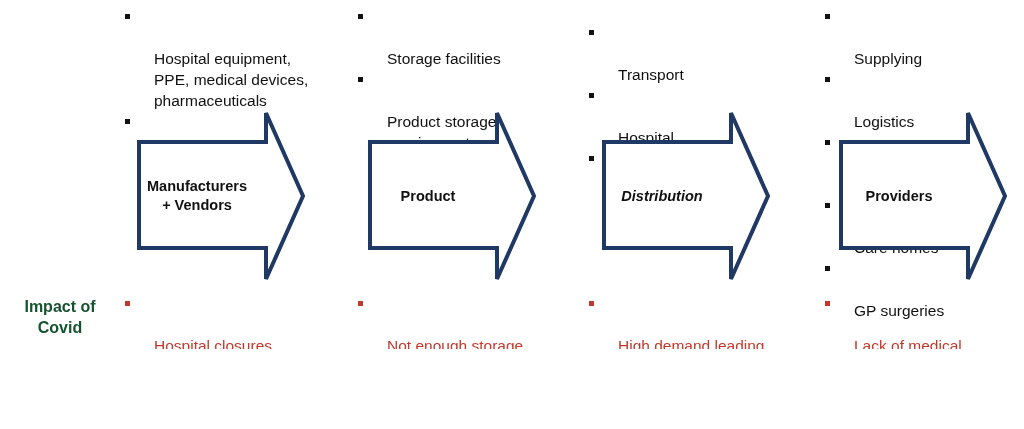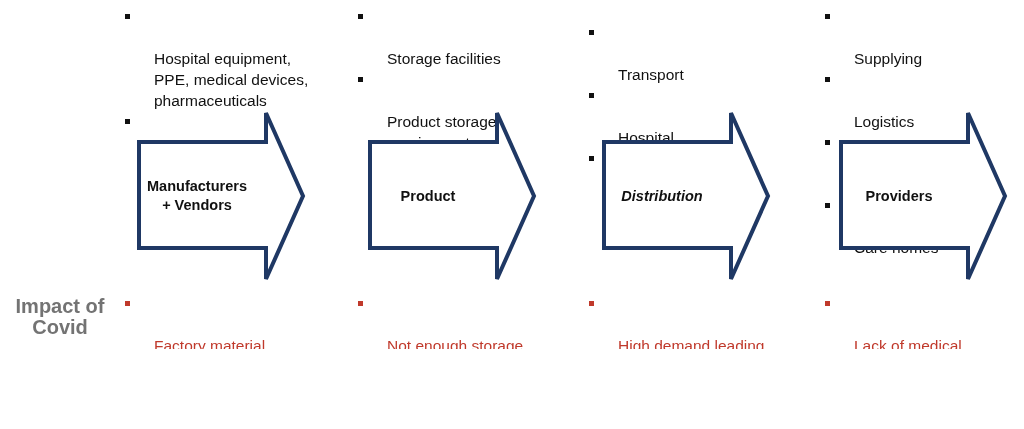--- a/index.html
+++ b/index.html
@@ -51,24 +51,24 @@
   .impact-list .bullet-item { color: #c0392b; }
   .impact-list .bullet-item .sq { background: #c0392b; }
 
   
   .impact-label {
     position: absolute;
     left: 8px;
     top: 296px;
     width: 104px;
     text-align: center;
-    font-size: 20px;
+    font-size: 16px;
     line-height: 21px;
     font-weight: bold;
-    color: #737373;
+    color: #14532d;
     white-space: pre-line;
   }
 
   
   .arrow {
     position: absolute;
     top: 108px;
     width: 176px;
     height: 176px;
   }
@@ -152,20 +152,24 @@
       <span>Logistics</span>
     </li>
     <li class="bullet-item">
       <span class="sq"></span>
       <span>Pharmacies</span>
     </li>
     <li class="bullet-item">
       <span class="sq"></span>
       <span>Care homes</span>
     </li>
+    <li class="bullet-item">
+      <span class="sq"></span>
+      <span>GP surgeries</span>
+    </li>
   </ul>
 
   <div class="arrow" style="left:127px;">
     <svg viewBox="0 0 176 176" xmlns="http://www.w3.org/2000/svg" aria-hidden="true">
       <polygon points="12,34 139,34 139,5 176,88 139,171 139,140 12,140" fill="#FFFFFF" stroke="#1F3864" stroke-width="4" stroke-linejoin="miter"></polygon>
     </svg>
     <div class="arrow-label">Manufacturers
 + Vendors</div>
   </div>
 
@@ -189,21 +193,21 @@
     </svg>
     <div class="arrow-label">Providers</div>
   </div>
 
   <div class="impact-label">Impact of
 Covid</div>
 
   <ul class="bullet-list impact-list" style="left:118px; top:293px; width:228px;">
     <li class="bullet-item">
       <span class="sq"></span>
-      <span>Factory material</span>
+      <span>Hospital closures</span>
     </li>
     <li class="bullet-item">
       <span class="sq"></span>
       <span>Production
 stoppages/ material
 shortages</span>
     </li>
 
   </ul>
 

